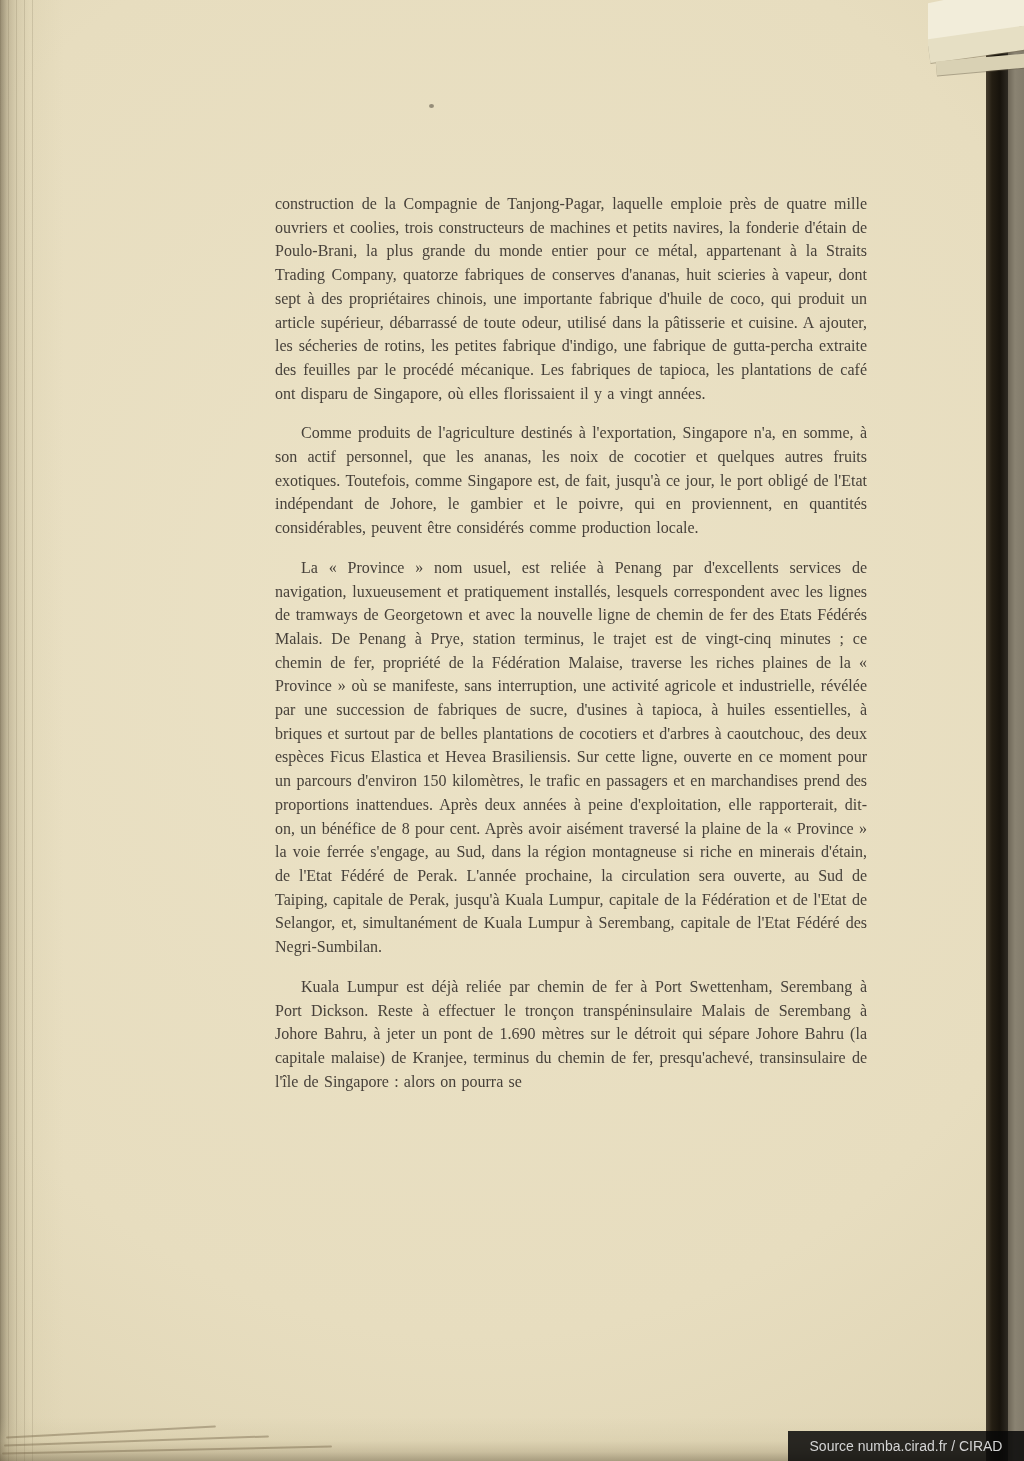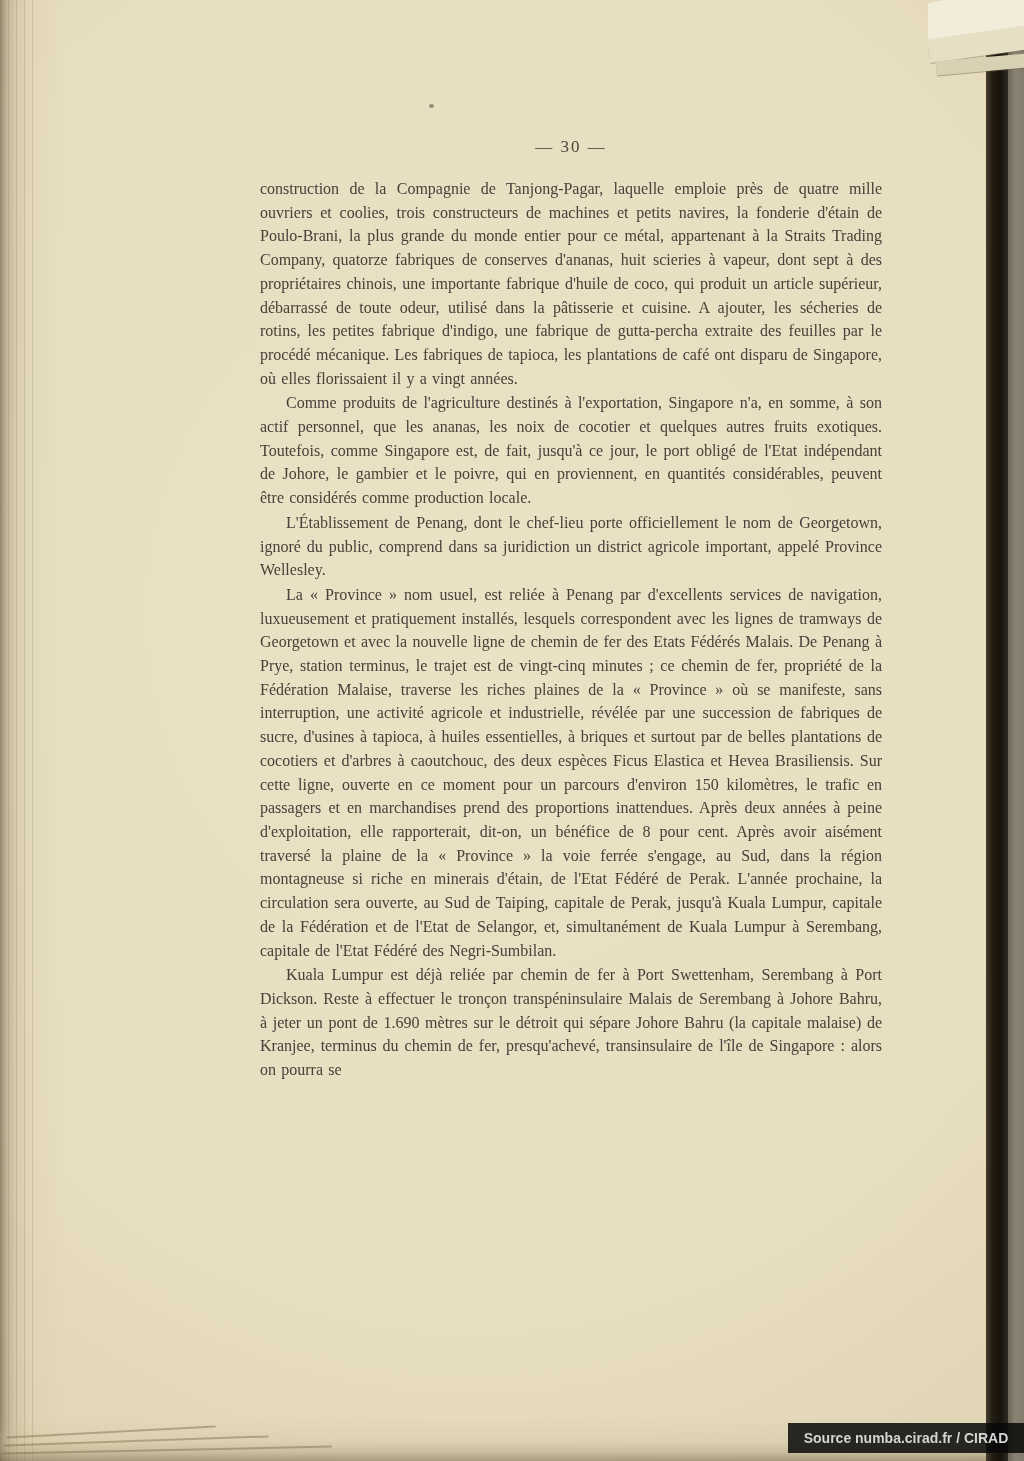--- a/index.html
+++ b/index.html
@@ -79,57 +79,55 @@
   .page-number {
     position:absolute; left:259px; top:137px; width:624px;
     text-align:center; font-size:17px; color:#4c463c; letter-spacing:2px;
   }
 
   .text-block {
     position:absolute; left:259px; top:176px; width:624px;
     color:#47413a; font-size:16px; line-height:23.7px;
     text-align:justify; word-spacing:0.08em;
   }
-  .para { margin:1px; text-indent:0; }
+  .para { margin:16px; text-indent:0; }
   .para.indent { text-indent:26px; }
   .it { }
 
   
   .footer-bar {
-    position:absolute; right:0; bottom:8px; height:30px; min-width:236px;
+    position:absolute; right:0; bottom:0; height:30px; min-width:236px;
     background:rgba(8,8,8,0.85);
     color:#d4d4d4;
     font-family:"Liberation Sans","DejaVu Sans",sans-serif; font-size:14px;
     display:flex; align-items:center; justify-content:center;
-    padding:0 12px; box-sizing:border-box;font-weight:bold;
+    padding:0 12px; box-sizing:border-box;
   }
 </style>
 </head>
 <body>
 
 <div class="scan">
 
   <div class="paper">
     <div class="edge-left"></div>
     <div class="edge-left-lines"></div>
     <div class="edge-bottom"></div>
     <div class="fan-line fan-1"></div>
     <div class="fan-line fan-2"></div>
     <div class="fan-line fan-3"></div>
 
     <div class="ink-dot"></div>
 
-    <div class="page-number">— 30 —</div>
 
     <div class="text-block">
       <p class="para"><span>construction de la Compagnie de Tanjong-Pagar, laquelle emploie près de quatre mille ouvriers et coolies, trois constructeurs de machines et petits navires, la fonderie d'étain de Poulo-Brani, la plus grande du monde entier pour ce métal, appartenant à la Straits Trading Company, quatorze fabriques de conserves d'ananas, huit scieries à vapeur, dont sept à des propriétaires chinois, une importante fabrique d'huile de coco, qui produit un article supérieur, débarrassé de toute odeur, utilisé dans la pâtisserie et cuisine. A ajouter, les sécheries de rotins, les petites fabrique d'indigo, une fabrique de gutta-percha extraite des feuilles par le procédé mécanique. Les fabriques de tapioca, les plantations de café ont disparu de Singapore, où elles florissaient il y a vingt années.</span></p>
 
       <p class="para indent"><span>Comme produits de l'agriculture destinés à l'exportation, Singapore n'a, en somme, à son actif personnel, que les ananas, les noix de cocotier et quelques autres fruits exotiques. Toutefois, comme Singapore est, de fait, jusqu'à ce jour, le port obligé de l'Etat indépendant de Johore, le gambier et le poivre, qui en proviennent, en quantités considérables, peuvent être considérés comme production locale.</span></p>
 
-      <p class="para indent"><span>L'Établissement de Penang, dont le chef-lieu porte officiellement le nom de Georgetown, ignoré du public, comprend dans sa juridiction un district agricole important, appelé Province Wellesley.</span></p>
 
       <p class="para indent"><span>La « Province » nom usuel, est reliée à Penang par d'excellents services de navigation, luxueusement et pratiquement installés, lesquels correspondent avec les lignes de tramways de Georgetown et avec la nouvelle ligne de chemin de fer des Etats Fédérés Malais. De Penang à Prye, station terminus, le trajet est de vingt-cinq minutes ; ce chemin de fer, propriété de la Fédération Malaise, traverse les riches plaines de la « Province » où se manifeste, sans interruption, une activité agricole et industrielle, révélée par une succession de fabriques de sucre, d'usines à tapioca, à huiles essentielles, à briques et surtout par de belles plantations de cocotiers et d'arbres à caoutchouc, des deux espèces </span><span class="it">Ficus Elastica</span><span> et </span><span class="it">Hevea Brasiliensis</span><span>. Sur cette ligne, ouverte en ce moment pour un parcours d'environ 150 kilomètres, le trafic en passagers et en marchandises prend des proportions inattendues. Après deux années à peine d'exploitation, elle rapporterait, dit-on, un bénéfice de 8 pour cent. Après avoir aisément traversé la plaine de la « Province » la voie ferrée s'engage, au Sud, dans la région montagneuse si riche en minerais d'étain, de l'Etat Fédéré de Perak. L'année prochaine, la circulation sera ouverte, au Sud de Taiping, capitale de Perak, jusqu'à Kuala Lumpur, capitale de la Fédération et de l'Etat de Selangor, et, simultanément de Kuala Lumpur à Serembang, capitale de l'Etat Fédéré des Negri-Sumbilan.</span></p>
 
       <p class="para indent"><span>Kuala Lumpur est déjà reliée par chemin de fer à Port Swettenham, Serembang à Port Dickson. Reste à effectuer le tronçon transpéninsulaire Malais de Serembang à Johore Bahru, à jeter un pont de 1.690 mètres sur le détroit qui sépare Johore Bahru (la capitale malaise) de Kranjee, terminus du chemin de fer, presqu'achevé, transinsulaire de l'île de Singapore : alors on pourra se</span></p>
     </div>
   </div>
 
   <div class="gap-strip"></div>
   <div class="outer-strip"></div>
 

